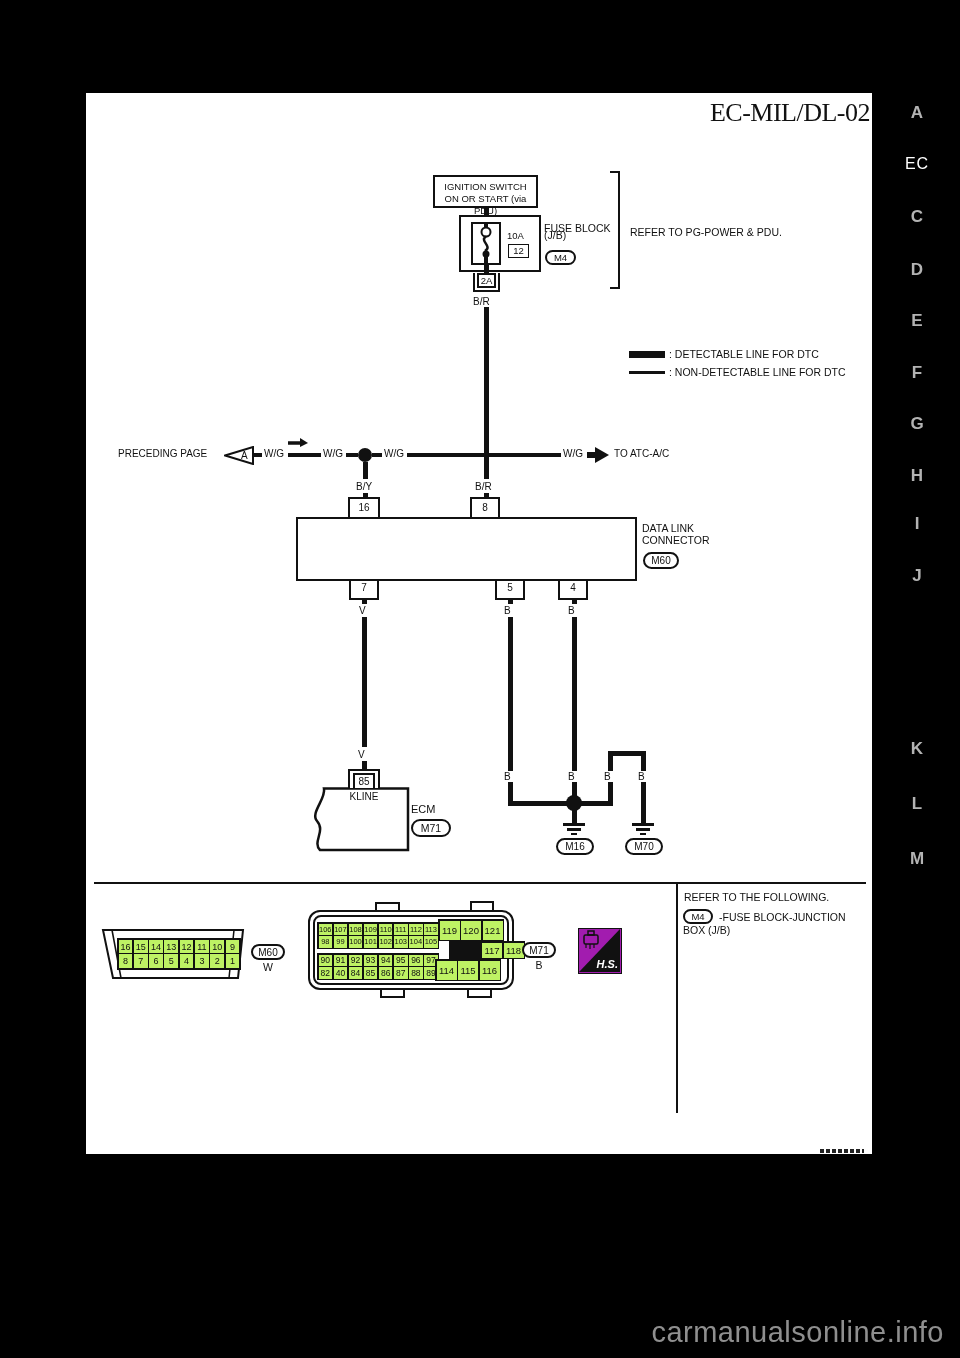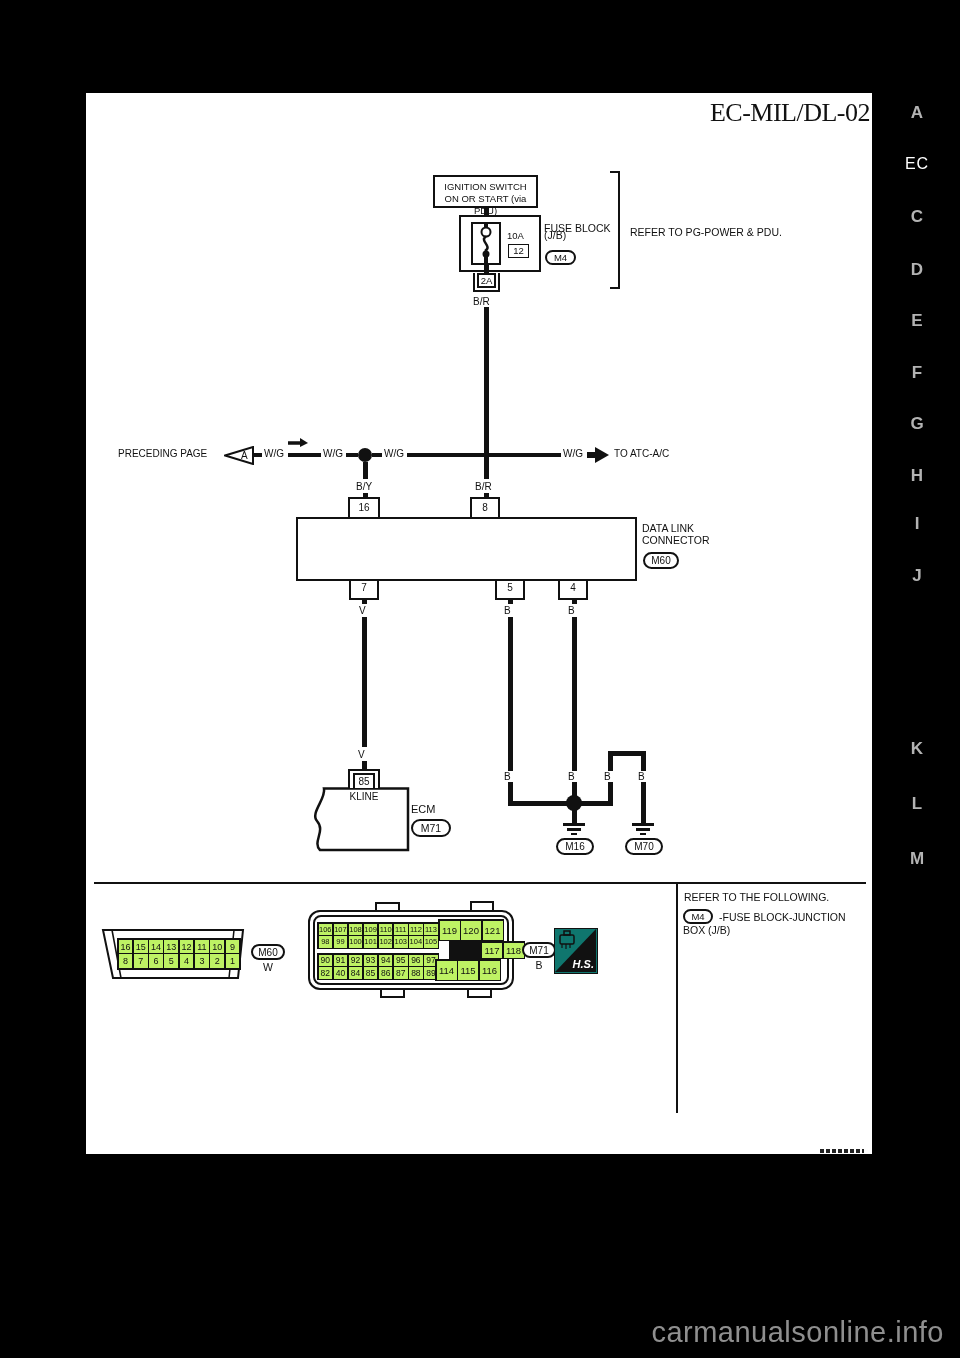--- a/index.html
+++ b/index.html
@@ -69,20 +69,30 @@
   <div class="abs" style="left:524px;top:78px;width:10px;height:118px;border-top:2px solid #111;border-right:2px solid #111;border-bottom:2px solid #111;box-sizing:border-box;"></div>
   <div class="abs note" style="left:544px;top:133px;">REFER TO PG-POWER &amp; PDU.</div>
 
   <div class="abs wv" style="left:398px;top:172px;height:9px;"></div>
   <div class="abs" style="left:387px;top:180px;width:27px;height:19px;border:2px solid #111;border-top:none;box-sizing:border-box;"></div>
   <div class="abs" style="left:391px;top:180px;width:19px;height:15px;border:2px solid #111;box-sizing:border-box;text-align:center;font-size:9.5px;line-height:12px;">2A</div>
   <div class="abs lbl" style="left:387px;top:203px;">B/R</div>
 
   <div class="abs wv" style="left:398px;top:214px;height:172px;"></div>
 
+  <div class="abs" style="left:543px;top:252px;">
+    <div class="legend-row" style="height:18px;">
+      <div class="ink" style="width:36px;height:7px;"></div>
+      <div class="note">: DETECTABLE LINE FOR DTC</div>
+    </div>
+    <div class="legend-row" style="height:18px;">
+      <div class="ink" style="width:36px;height:3px;"></div>
+      <div class="note">: NON-DETECTABLE LINE FOR DTC</div>
+    </div>
+  </div>
 
   <div class="abs lbl" style="left:32px;top:355px;">PRECEDING PAGE</div>
   <div class="abs" style="left:138px;top:353px;">
     <svg width="31" height="19" viewBox="0 0 31 19">
       <polygon points="1,9.5 29,1 29,18" fill="#fff" stroke="#111" stroke-width="2"></polygon>
     </svg>
     <div class="abs lbl" style="left:17px;top:4px;">A</div>
   </div>
   <div class="abs wh" style="left:167px;top:360px;width:9px;"></div>
   <div class="abs lbl" style="left:178px;top:355px;">W/G</div>
@@ -261,21 +271,21 @@
       <div class="cell">118</div>
     </div>
   <div class="abs pingrid g-ecmC3" style="left:349px;top:866px;">
       <div class="cell">114</div>
       <div class="cell">115</div>
       <div class="cell">116</div>
     </div>
   <div class="abs oval" style="left:436px;top:849px;width:34px;height:16px;">M71</div>
   <div class="abs" style="left:446px;top:866px;font-size:10.5px;width:14px;text-align:center;">B</div>
 
-  <div class="abs" style="left:468px;top:835px;width:44px;height:46px;border:1.5px solid #111;box-sizing:border-box;background:#0f766e;overflow:hidden;">
+  <div class="abs" style="left:492px;top:835px;width:44px;height:46px;border:1.5px solid #111;box-sizing:border-box;background:#a21caf;overflow:hidden;">
     <svg width="41" height="43" viewBox="0 0 41 43" style="position:absolute;left:0;top:0;">
       <polygon points="0,43 41,0 41,43" fill="#111"></polygon>
       <rect x="5" y="6" width="14" height="9" rx="1.5" fill="none" stroke="#111" stroke-width="1.5"></rect>
       <rect x="9" y="2" width="6" height="4" fill="none" stroke="#111" stroke-width="1.5"></rect>
       <path d="M7,15 v4 m4,-4 v5 m4,-5 v4" stroke="#111" stroke-width="1.2" fill="none"></path>
     </svg>
     <div class="abs" style="right:3px;bottom:3px;color:#fff;font-weight:bold;font-style:italic;font-size:11px;">H.S.</div>
   </div>
 
   <div class="abs ink" style="left:590px;top:790px;width:2px;height:230px;"></div>

